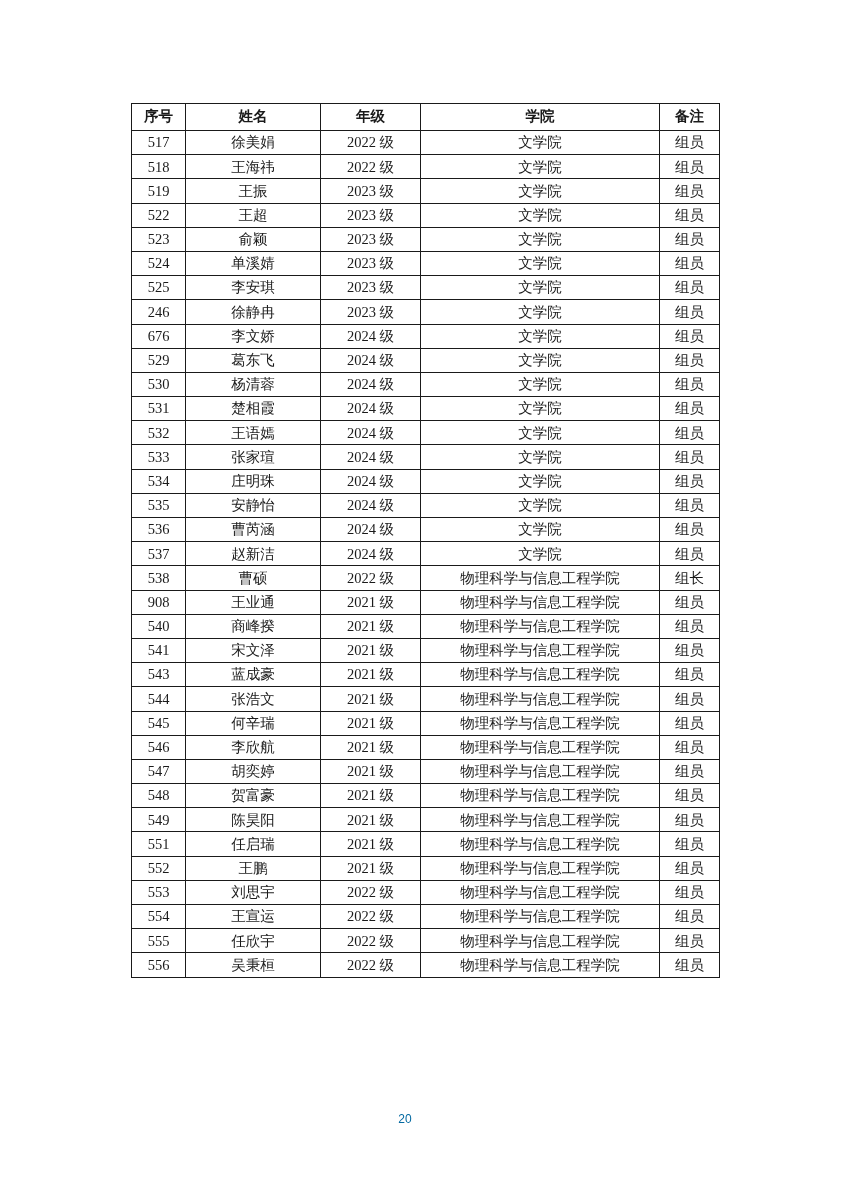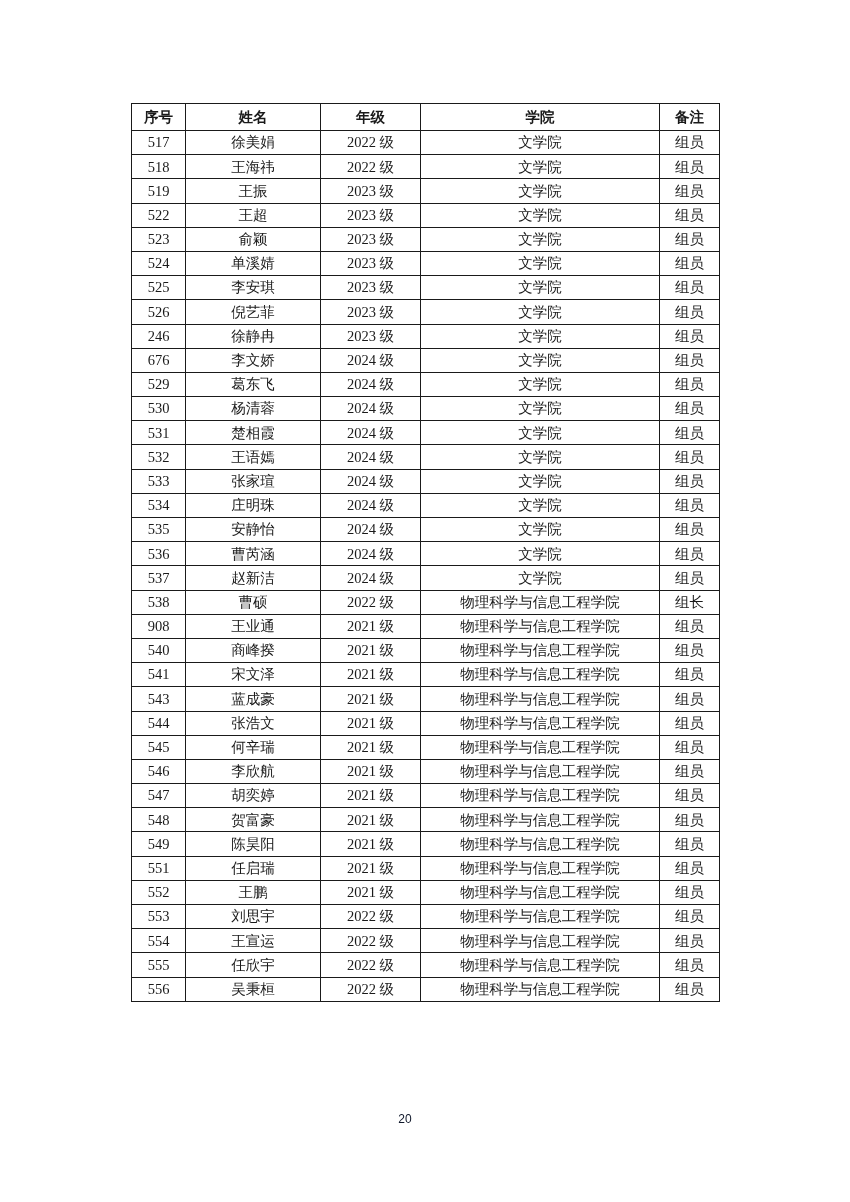--- a/index.html
+++ b/index.html
@@ -31,34 +31,35 @@
     vertical-align: middle;
     padding: 0;
     font-size: 14.5px;
     line-height: 1;
     overflow: hidden;
     white-space: nowrap;
   }
   table.roster th {
     height: 26px;
     font-weight: bold;
+    font-family: Liberation Mono, monospace;
   }
   table.roster td {
     height: 23.2px;
     font-weight: normal;
   }
   .page-number {
     position: absolute;
     top: 1112px;
     left: 0;
     width: 810px;
     text-align: center;
     font-family: "Liberation Sans", "DejaVu Sans", sans-serif;
     font-size: 12px;
-    color: #0f172a;
+    color: #0369a1;
   }
 </style>
 </head>
 <body>
 
 <div class="page">
   <table class="roster">
     <colgroup>
       <col style="width:54px">
       <col style="width:135px">
@@ -119,27 +120,20 @@
           <td>组员</td>
         </tr>
         <tr>
           <td>525</td>
           <td>李安琪</td>
           <td>2023 级</td>
           <td>文学院</td>
           <td>组员</td>
         </tr>
         <tr>
-          <td>526</td>
-          <td>倪艺菲</td>
-          <td>2023 级</td>
-          <td>文学院</td>
-          <td>组员</td>
-        </tr>
-        <tr>
           <td>246</td>
           <td>徐静冉</td>
           <td>2023 级</td>
           <td>文学院</td>
           <td>组员</td>
         </tr>
         <tr>
           <td>676</td>
           <td>李文娇</td>
           <td>2024 级</td>

